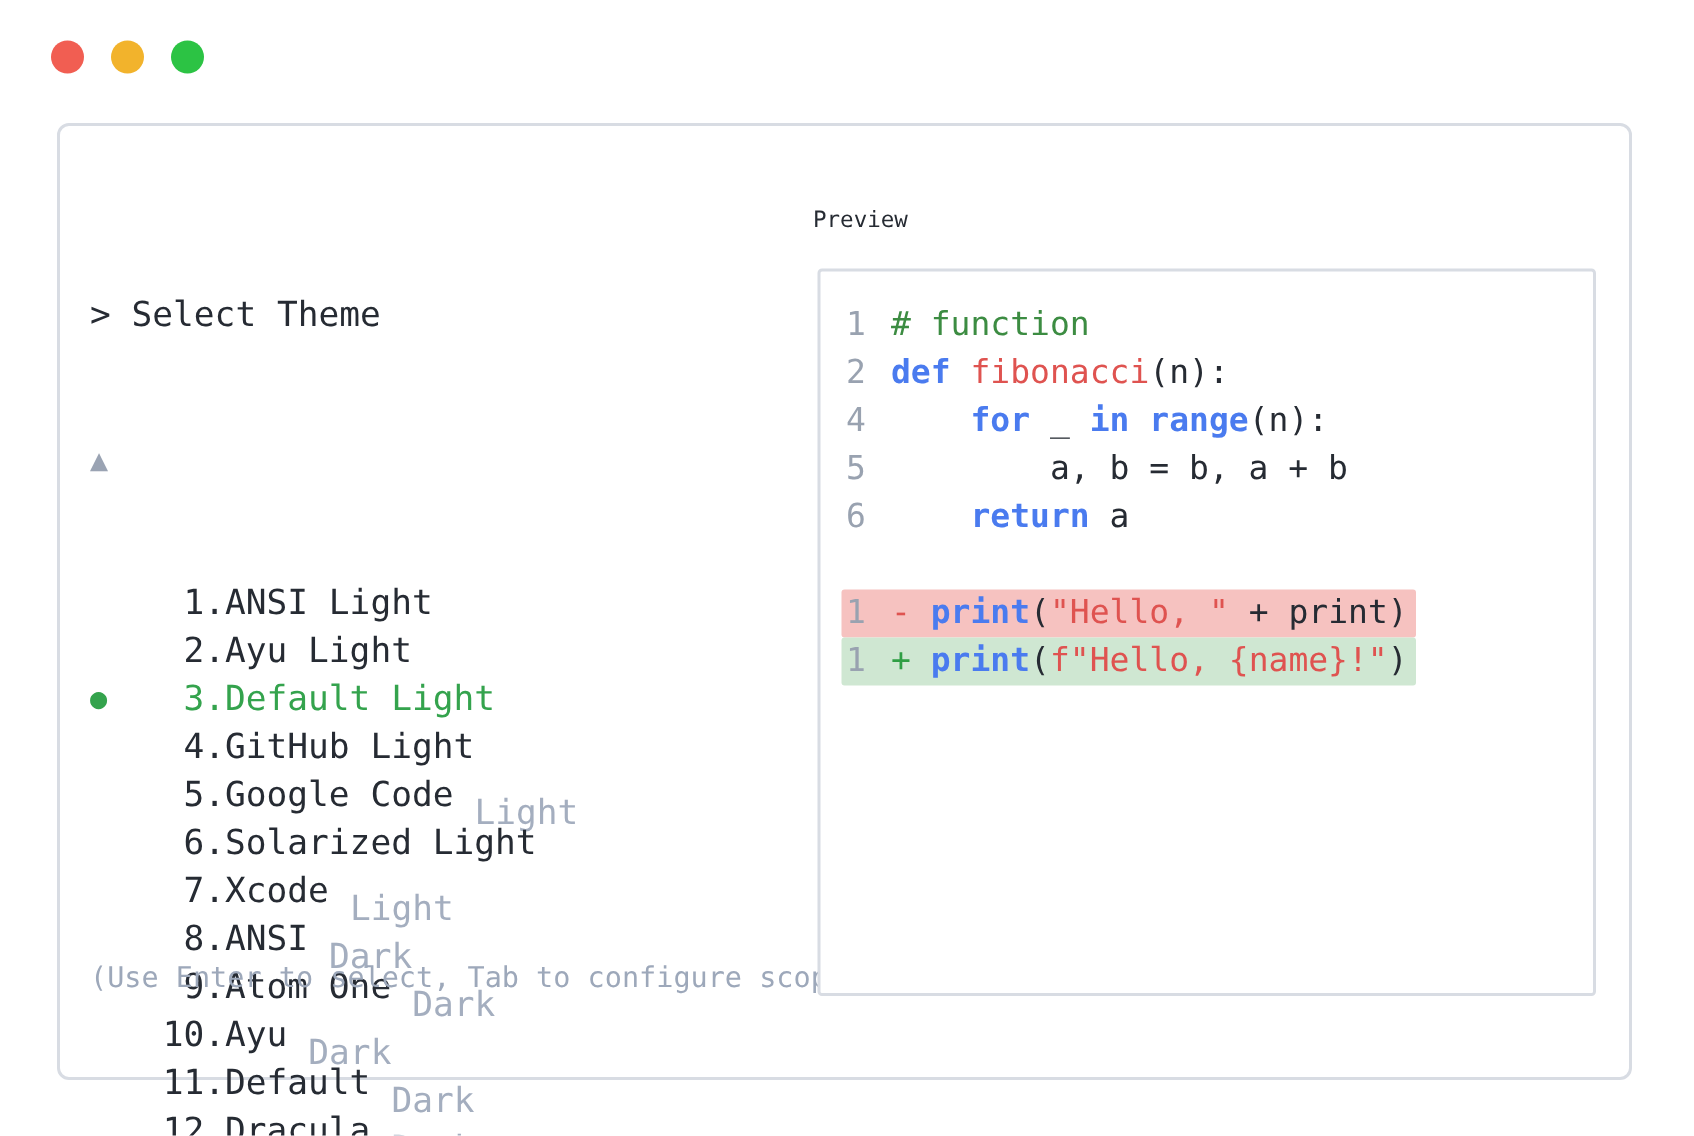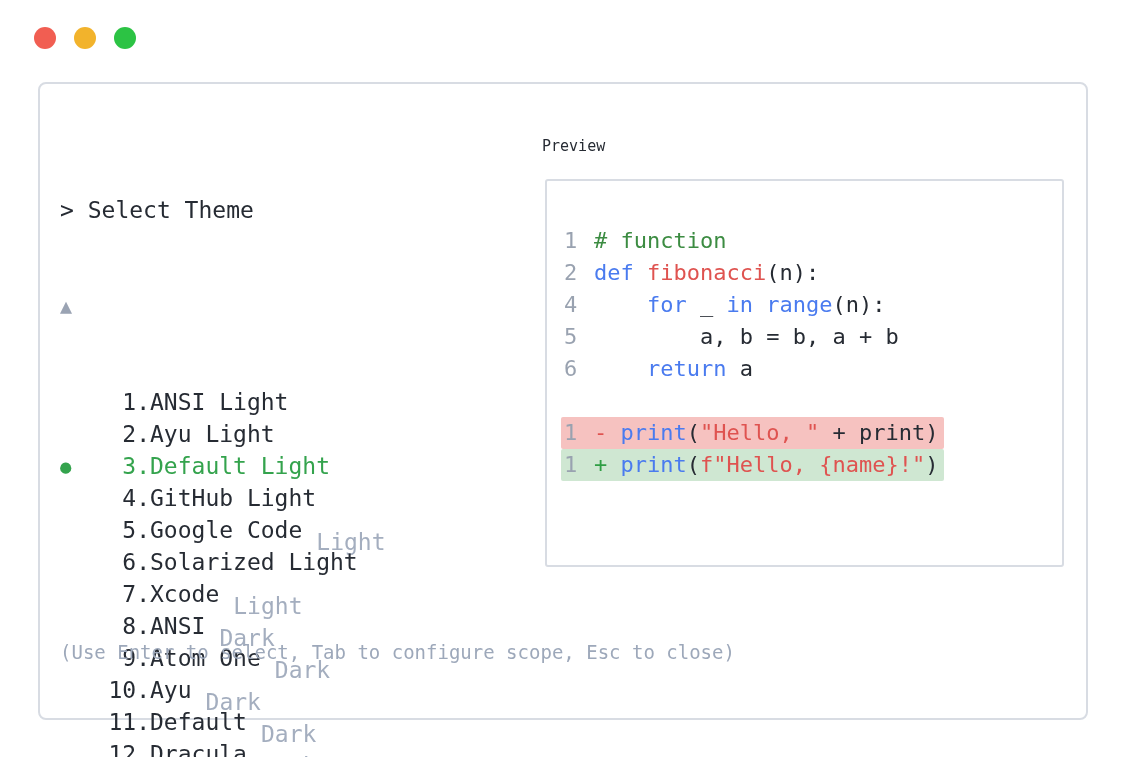--- a/index.html
+++ b/index.html
@@ -44,29 +44,29 @@
   .theme-row{display:flex;height:32px;line-height:32px;cursor:pointer;}
   .theme-row .marker{display:inline-block;width:16px;color:var(--selected-green);font-size:19px;}
   .theme-row .num{display:inline-block;width:74px;text-align:right;color:var(--text-dark);}
   .theme-row .label{color:var(--text-dark);}
   .theme-row .variant{margin-left:14px;color:var(--muted);margin-top:12px;}
   .theme-row.selected .num,.theme-row.selected .label{color:var(--selected-green);}
 
   .footer-hint{position:absolute;left:20px;top:552px;font-size:19px;line-height:32px;color:var(--footer-gray);white-space:pre;text-align:right;}
 
   .preview-label{position:absolute;left:502px;top:46px;font-size:15px;line-height:32px;color:var(--text-dark);}
-  .preview-box{position:absolute;left:505px;top:95px;width:519px;height:388px;
+  .preview-box{position:absolute;left:505px;top:95px;width:519px;height:485px;
     border:2px solid var(--panel-border);border-radius:3px;background:#fff;
-    padding:44px 10px 0 17px;font-size:22px;overflow:hidden;}
+    padding:20px 10px 0 17px;font-size:22px;overflow:hidden;}
   .code-line{height:32px;line-height:32px;white-space:pre;}
   .chip{display:inline-block;white-space:pre;}
   .chip.del-bg{background:var(--diff-del-bg);padding:0 6px 0 3px;margin-left:-3px;border-radius:2px;}
   .chip.add-bg{background:var(--diff-add-bg);padding:0 6px 0 3px;margin-left:-3px;border-radius:2px;}
   .ln{display:inline-block;width:14px;margin-right:16px;color:var(--line-number);}
-  .kw{color:var(--code-keyword);}
+  .kw{color:var(--code-keyword);font-weight:bold;}
   .fn{color:var(--code-function);}
   .str{color:var(--code-string);}
   .cm{color:var(--code-comment);}
   .pl{color:var(--code-plain);}
   .del{color:var(--diff-del-fg);}
   .add{color:var(--diff-add-fg);}
 </style>
 </head>
 <body>
 

